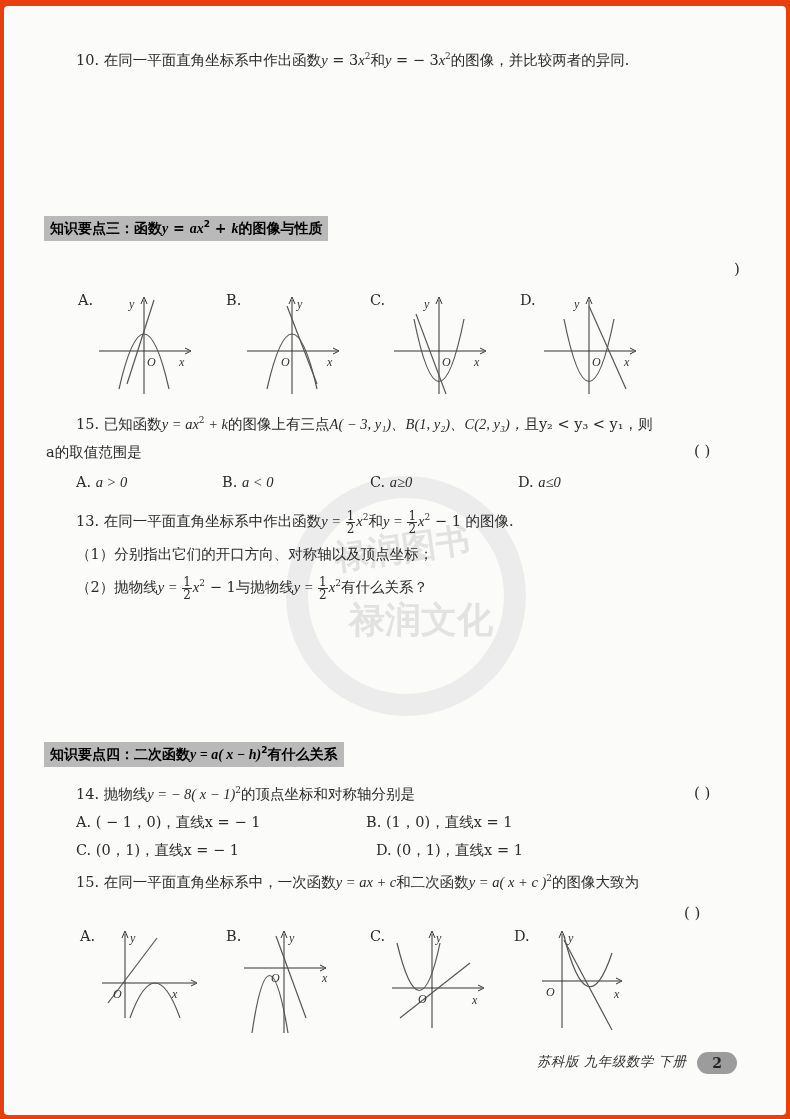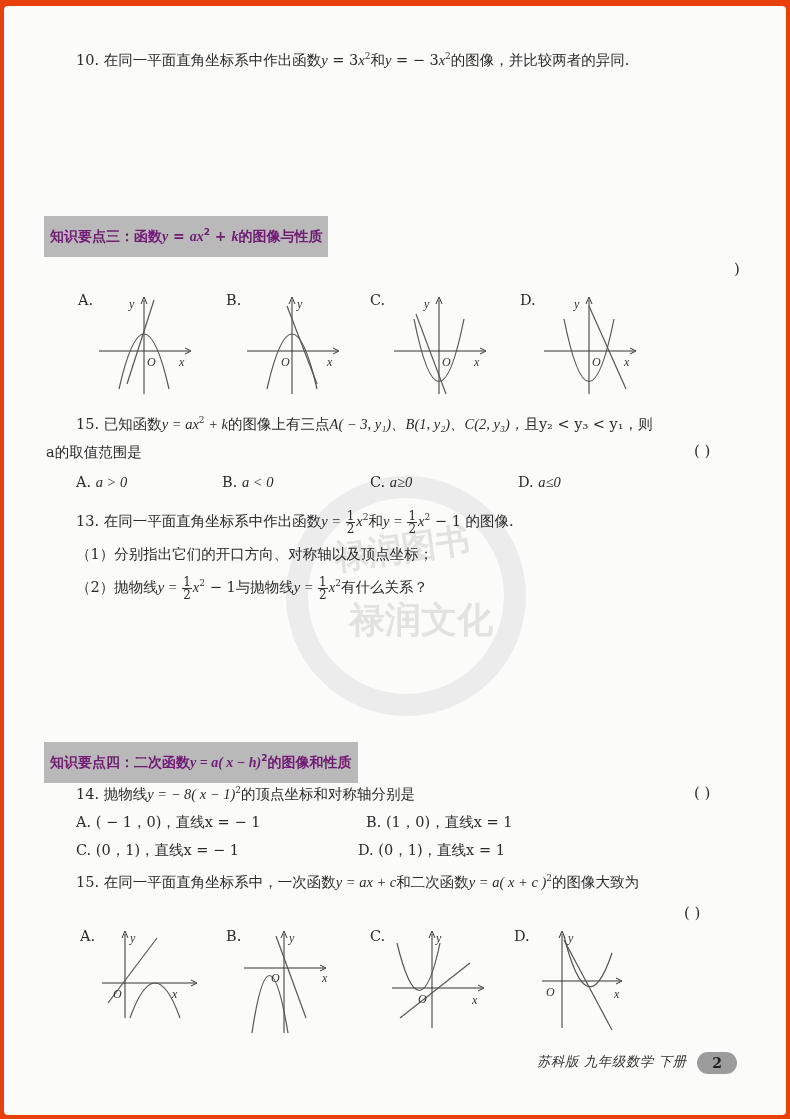--- a/index.html
+++ b/index.html
@@ -7,21 +7,21 @@
          font-family:"DejaVu Serif","Liberation Serif",serif; color:#2a2a2a; }
   .page { position:absolute; left:4px; top:6px; width:782px; height:1109px; background:#fbfbfa;
           border-radius:4px; overflow:hidden; }
   .line { position:absolute; font-size:14.5px; white-space:nowrap; line-height:20px; }
   .m { font-style:italic; font-family:"Liberation Serif","DejaVu Serif",serif; }
   sup { font-size:9px; vertical-align:6px; line-height:0; }
   .frac { display:inline-block; vertical-align:middle; text-align:center; font-size:12px; line-height:12px; margin:0 1px; }
   .frac .n { display:block; border-bottom:1px solid #333; padding:0 1px; }
   .frac .d { display:block; }
   .heading { position:absolute; left:40px; background:#b9b9b9; font-family:"DejaVu Sans","Liberation Sans",sans-serif;
-             font-weight:bold; font-size:14px; padding:11px 6px; color:#701a75; line-height:18px; }
+             font-weight:bold; font-size:14px; padding:3px 6px; color:#000000; line-height:18px; }
   .heading .m { font-weight:bold; }
   .paren { position:absolute; font-size:15px; }
   .optlabel { position:absolute; font-size:14.5px; }
   svg.graph { position:absolute; overflow:visible; }
   svg.graph line, svg.graph path { fill:none; stroke:#555; stroke-width:1.2; }
   svg.graph .ax { stroke:#333; stroke-width:1; }
   svg.graph text { font-family:"Liberation Serif",serif; font-style:italic; font-size:12px; fill:#333; stroke:none; }
   .footer { position:absolute; left:497px; top:1047px; font-family:"DejaVu Sans","Liberation Sans",sans-serif;
             font-style:italic; font-size:13.5px; color:#333; letter-spacing:0.5px;margin-left:36px; }
   .pagenum { position:absolute; left:693px; top:1046px; width:40px; height:22px; border-radius:11px;
@@ -111,31 +111,31 @@
 
   <div class="line" style="left:72px;top:500px;line-height:30px;">
     <span>13. 在同一平面直角坐标系中作出函数</span><span class="m">y = </span><span class="frac"><span class="n">1</span><span class="d">2</span></span><span class="m">x</span><sup>2</sup><span>和</span><span class="m">y = </span><span class="frac"><span class="n">1</span><span class="d">2</span></span><span class="m">x</span><sup>2</sup><span> − 1</span><span> 的图像.</span>
   </div>
   <div class="line" style="left:72px;top:538px;">（1）分别指出它们的开口方向、对称轴以及顶点坐标；</div>
   <div class="line" style="left:72px;top:566px;line-height:30px;">
     <span>（2）抛物线</span><span class="m">y = </span><span class="frac"><span class="n">1</span><span class="d">2</span></span><span class="m">x</span><sup>2</sup><span> − 1</span><span>与抛物线</span><span class="m">y = </span><span class="frac"><span class="n">1</span><span class="d">2</span></span><span class="m">x</span><sup>2</sup><span>有什么关系？</span>
   </div>
 
   <div class="heading" style="top:736px;">
-    <span>知识要点四：二次函数</span><span class="m">y = a( x − h)</span><sup>2</sup><span>的图像和性质</span>
+    <span>知识要点四：二次函数</span><span class="m">y = a( x − h)</span><sup>2</sup><span>有什么关系</span>
   </div>
 
   <div class="line" style="left:72px;top:778px;">
     <span>14. 抛物线</span><span class="m">y = − 8( x − 1)</span><sup>2</sup><span>的顶点坐标和对称轴分别是</span>
   </div>
   <div class="paren" style="left:690px;top:778px;">(        )</div>
   <div class="line" style="left:72px;top:806px;"><span>A.</span> <span>( − 1，0)，直线x = − 1</span></div>
   <div class="line" style="left:362px;top:806px;"><span>B.</span> <span>(1，0)，直线x = 1</span></div>
   <div class="line" style="left:72px;top:834px;"><span>C.</span> <span>(0，1)，直线x = − 1</span></div>
-  <div class="line" style="left:354px;top:834px;text-align:right;"><span>D.</span> <span>(0，1)，直线x = 1</span></div>
+  <div class="line" style="left:372px;top:834px;text-align:right;"><span>D.</span> <span>(0，1)，直线x = 1</span></div>
 
   <div class="line" style="left:72px;top:866px;">
     <span>15. 在同一平面直角坐标系中，一次函数</span><span class="m">y = ax + c</span><span>和二次函数</span><span class="m">y = a( x + c )</span><sup>2</sup><span>的图像大致为</span>
   </div>
   <div class="paren" style="left:680px;top:898px;">(        )</div>
 
   <div class="optlabel" style="left:76px;top:922px;">A.</div>
   <div class="optlabel" style="left:222px;top:922px;">B.</div>
   <div class="optlabel" style="left:366px;top:922px;">C.</div>
   <div class="optlabel" style="left:510px;top:922px;">D.</div>

